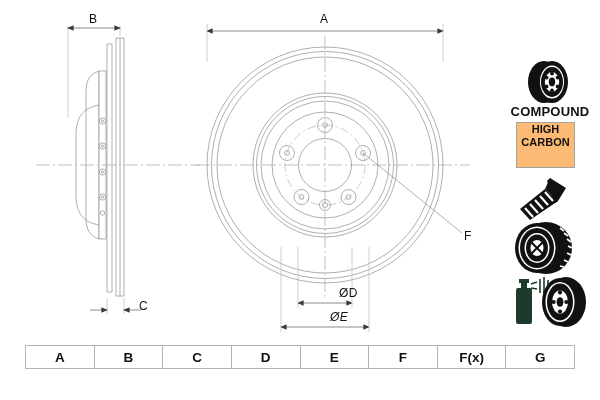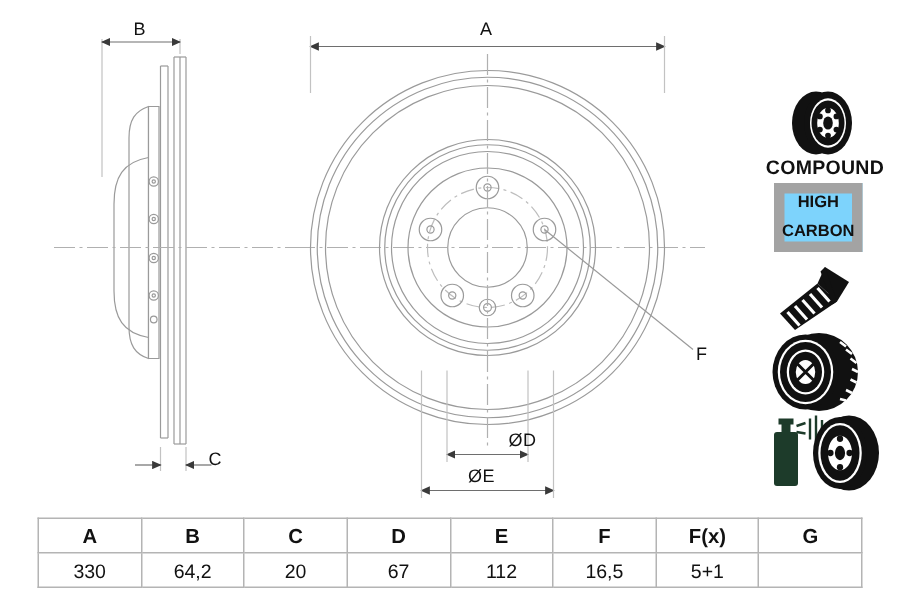--- a/index.html
+++ b/index.html
@@ -33,25 +33,25 @@
     width:100px;
     text-align:center;
     font-size:13px;
     font-weight:700;
     letter-spacing:.2px;
     color:#111;
   }
   .hc-box{
     position:absolute;
     box-sizing:border-box;
-    border:7px solid #a3a3a3;
-    background:#7dd3fc;
+    border:1px solid #a3a3a3;
+    background:#fdba74;
     display:flex;
     align-items:center;
-    justify-content:space-between;
+    justify-content:flex-start;
     flex-direction:column;
   }
   .hc-box span{
     display:block;
     font-size:11px;
     font-weight:700;
     line-height:13px;
     text-align:center;
     color:#111;
   }
@@ -204,21 +204,21 @@
         <line x1="281" y1="247" x2="281" y2="332" stroke="#c2c2c2"></line>
         <line x1="369" y1="247" x2="369" y2="332" stroke="#c2c2c2"></line>
       </g>
     </g>
   </svg>
 
   <div class="dimlabel" style="left:89px;top:12px;">B</div>
   <div class="dimlabel" style="left:139px;top:299px;">C</div>
   <div class="dimlabel" style="left:320px;top:12px;">A</div>
   <div class="dimlabel" style="left:311px;top:286px;margin-left:28px;">ØD</div>
-  <div class="dimlabel" style="left:312px;top:310px;">ØE</div>
+  <div class="dimlabel" style="left:330px;top:310px;font-style:italic;">ØE</div>
   <div class="dimlabel" style="left:464px;top:229px;">F</div>
 
   <div id="sidebar">
 
     <div class="side-icon" style="left:18px;top:8px;">
       <svg width="64" height="48" viewBox="0 0 64 48">
         <g>
           <ellipse cx="26" cy="24" rx="16" ry="21" fill="#111"></ellipse>
           <ellipse cx="34" cy="24" rx="16" ry="21" fill="#111"></ellipse>
           <ellipse cx="34" cy="24" rx="12" ry="16.5" fill="#fff"></ellipse>
@@ -316,26 +316,16 @@
       <tr class="hdr">
         <td>A</td>
         <td>B</td>
         <td>C</td>
         <td>D</td>
         <td>E</td>
         <td>F</td>
         <td>F(x)</td>
         <td>G</td>
       </tr>
-      <tr class="val">
-        <td>330</td>
-        <td>64,2</td>
-        <td>20</td>
-        <td>67</td>
-        <td>112</td>
-        <td>16,5</td>
-        <td>5+1</td>
-        <td></td>
-      </tr>
     </tbody>
   </table>
 
 </div>
 
 </body></html>

